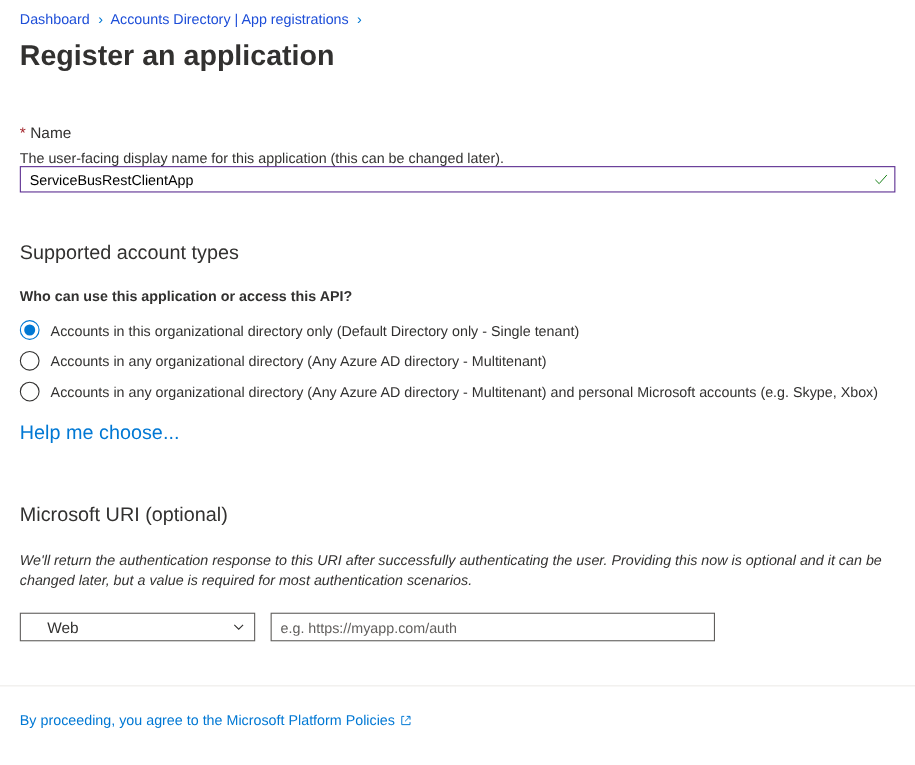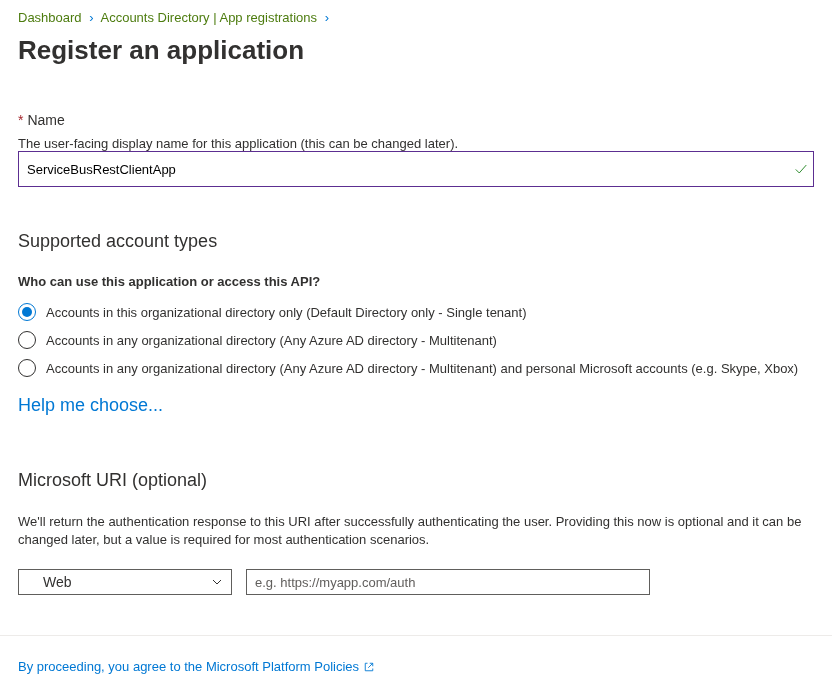--- a/index.html
+++ b/index.html
@@ -11,42 +11,42 @@
       width: 832px;
       padding: 0;
     }
     .page { padding: 6px 18px 18px 18px; }
 
     .breadcrumb {
       font-size: 13px;
       color: #0078d4;
       padding: 4px 0 10px 0;
     }
-    .breadcrumb a { color: #4d7c0f; text-decoration: none; cursor: pointer; }
+    .breadcrumb a { color: #1d4ed8; text-decoration: none; cursor: pointer; }
     .breadcrumb .sep { color: #0078d4; padding: 0 4px; }
 
     h1.page-title {
       font-size: 26px;
       font-weight: 600;
       color: #323130;
       margin-bottom: 46px;
     }
 
     .required-star { color: #a4262c; margin-right: 4px; }
     .field-label { font-size: 14px; color: #323130; margin-bottom: 8px; }
     .field-help { font-size: 13px; color: #323130; margin-bottom: 0; }
 
     .name-input-wrap {
       position: relative;
       width: 100%;
       margin-bottom: 44px;
     }
     .name-input {
       width: 100%;
-      height: 36px;
+      height: 24px;
       padding: 4px 28px 4px 8px;
       border: 1px solid #5c2e91;
       font-size: 13px;
       font-family: inherit;
       outline: none;
     }
     .name-check {
       position: absolute;
       right: 6px;
       top: 50%;
@@ -100,20 +100,21 @@
       cursor: pointer;
       display: inline-block;
       margin-bottom: 54px;
     }
 
     .redirect-desc {
       font-size: 13px;
       color: #323130;
       margin-bottom: 20px;
       line-height: 1.4;
+      font-style: italic;
     }
 
     .redirect-row {
       display: flex;
       gap: 14px;
       margin-bottom: 40px;
     }
     .select-wrap {
       position: relative;
       width: 214px;

